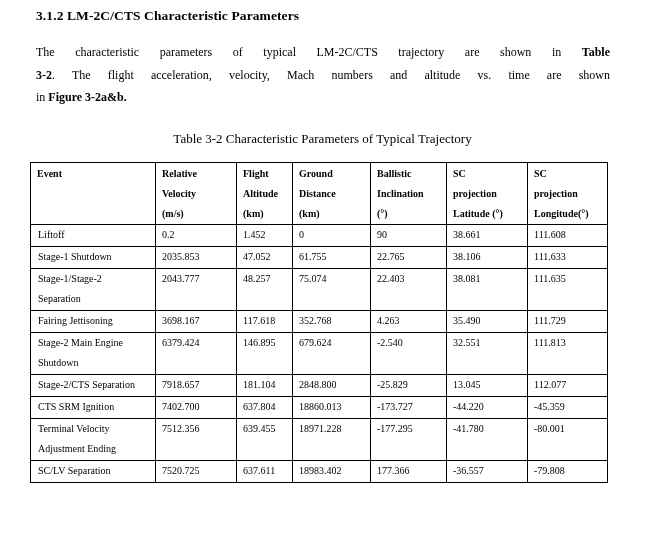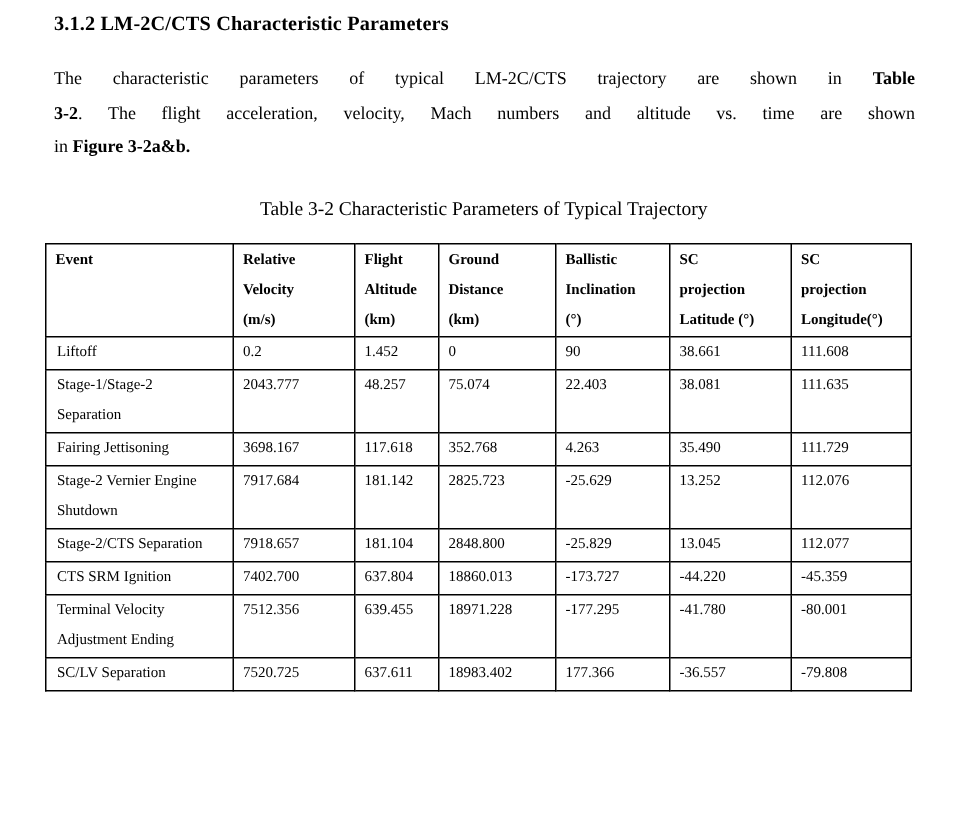--- a/index.html
+++ b/index.html
@@ -136,20 +136,31 @@
         <td class="event">
           <div>Liftoff</div>
         </td>
         <td class="num">0.2</td>
         <td class="num">1.452</td>
         <td class="num">0</td>
         <td class="num">90</td>
         <td class="num">38.661</td>
         <td class="num">111.608</td>
       </tr>
+      <tr class="single">
+        <td class="event">
+          <div>Stage-1 Shutdown</div>
+        </td>
+        <td class="num">2035.853</td>
+        <td class="num">47.052</td>
+        <td class="num">61.755</td>
+        <td class="num">22.765</td>
+        <td class="num">38.106</td>
+        <td class="num">111.633</td>
+      </tr>
       <tr class="double">
         <td class="event">
           <div>Stage-1/Stage-2</div>
           <div>Separation</div>
         </td>
         <td class="num">2043.777</td>
         <td class="num">48.257</td>
         <td class="num">75.074</td>
         <td class="num">22.403</td>
         <td class="num">38.081</td>
@@ -161,29 +172,29 @@
         </td>
         <td class="num">3698.167</td>
         <td class="num">117.618</td>
         <td class="num">352.768</td>
         <td class="num">4.263</td>
         <td class="num">35.490</td>
         <td class="num">111.729</td>
       </tr>
       <tr class="double">
         <td class="event">
-          <div>Stage-2 Vernier Engine</div>
+          <div>Stage-2 Main Engine</div>
           <div>Shutdown</div>
         </td>
-        <td class="num">7917.684</td>
-        <td class="num">181.142</td>
-        <td class="num">2825.723</td>
-        <td class="num">-25.629</td>
-        <td class="num">13.252</td>
-        <td class="num">112.076</td>
+        <td class="num">6379.424</td>
+        <td class="num">146.895</td>
+        <td class="num">679.624</td>
+        <td class="num">-2.540</td>
+        <td class="num">32.551</td>
+        <td class="num">111.813</td>
       </tr>
       <tr class="single">
         <td class="event">
           <div>Stage-2/CTS Separation</div>
         </td>
         <td class="num">7918.657</td>
         <td class="num">181.104</td>
         <td class="num">2848.800</td>
         <td class="num">-25.829</td>
         <td class="num">13.045</td>

